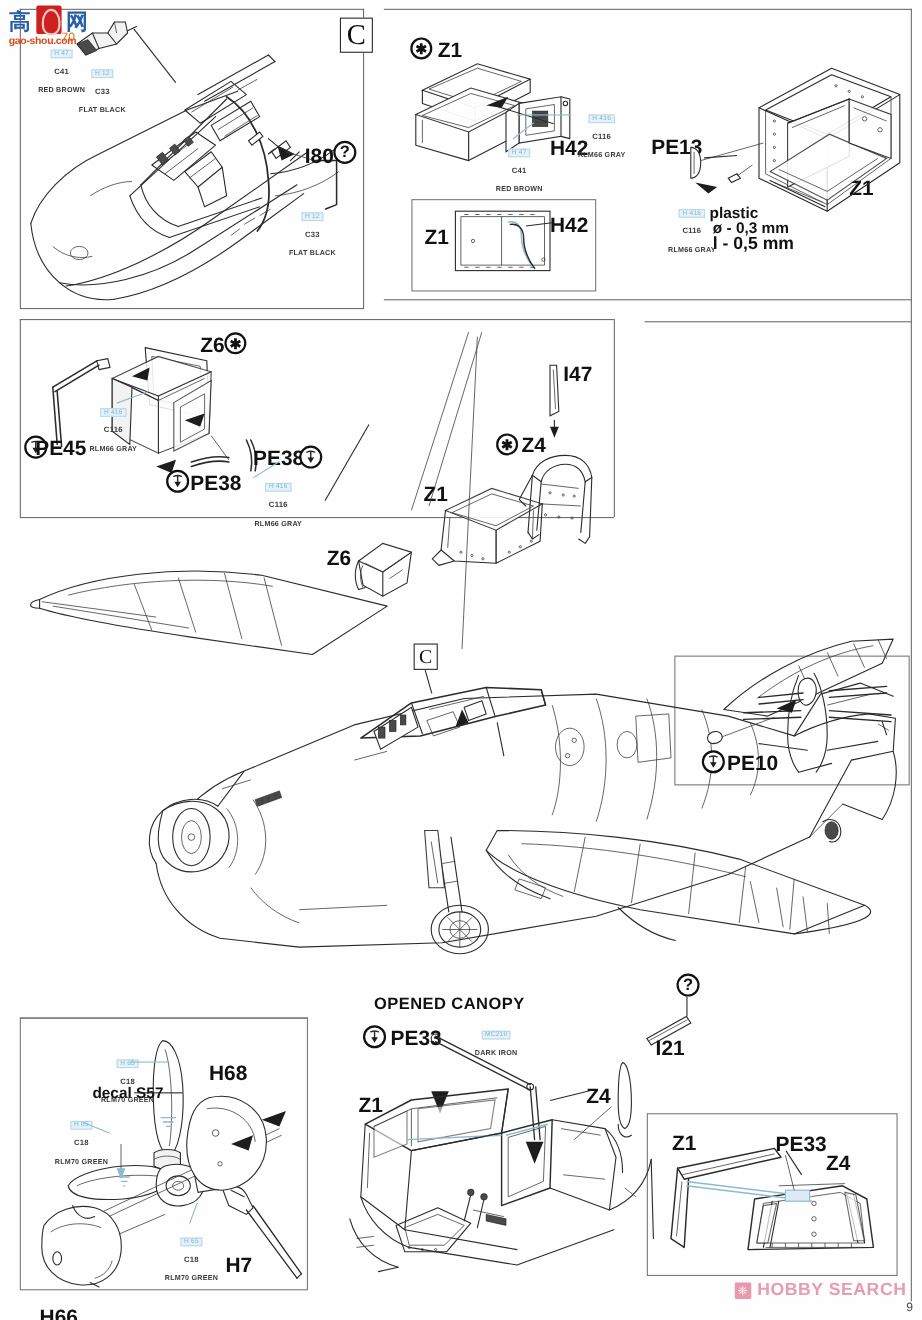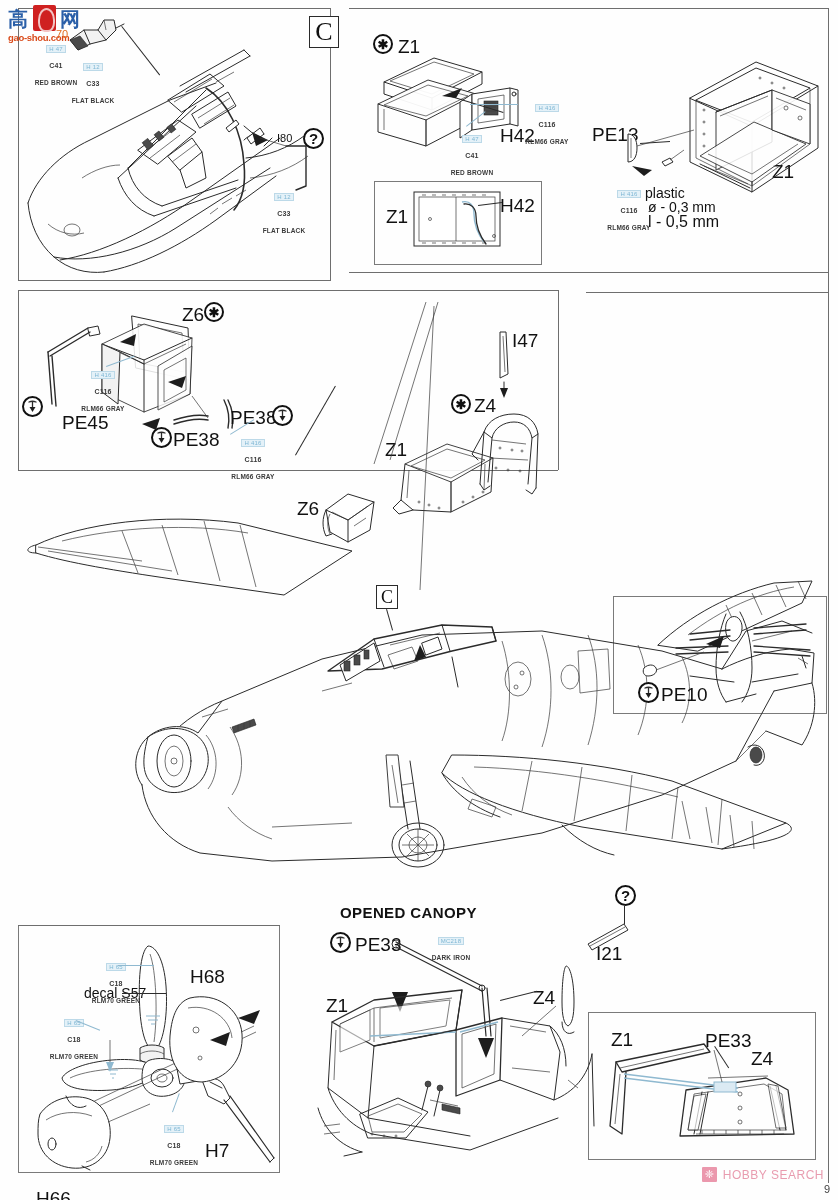--- a/index.html
+++ b/index.html
@@ -31,26 +31,26 @@
 
   .boxframe {
     position: absolute;
     border: 1px solid #7a7a7a;
   }
 
   
   .lbl {
     position: absolute;
     font-family: "Liberation Sans", sans-serif;
-    font-weight: normal;
+    font-weight: bold;
     color: #111;
     white-space: nowrap;
     line-height: 1;
   }
-  .lbl.part     { font-size: 11px; }
+  .lbl.part     { font-size: 19px; }
   .lbl.partbig  { font-size: 19px; }
   .lbl.title    { font-size: 15px; font-weight: bold; letter-spacing: .4px; }
 
   
   .paint {
     position: absolute;
     text-align: center;
     line-height: 1.05;
     white-space: nowrap;
     transform-origin: center center;
@@ -173,21 +173,21 @@
   }
   #hobby-search .hs-mark {
     width: 15px; height: 15px;
     background: #e8879f;
     display: flex; align-items: center; justify-content: center;
     color: #fff; font-size: 11px; font-family: "DejaVu Sans", sans-serif;
     border-radius: 1px;
   }
   #hobby-search .hs-txt {
     font-family: "Liberation Sans", sans-serif;
-    font-size: 12px; font-weight: normal;
+    font-size: 16px; font-weight: bold;
     color: #e58ba2; letter-spacing: .5px;
   }
   #page-num {
     position: absolute;
     right: 8px; bottom: 5px;
     font-family: "Liberation Sans", sans-serif;
     font-size: 11px; color: #444;
   }
 </style>
 </head>
@@ -496,21 +496,21 @@
     </svg>
   </div>
 
   <div class="circ bend" style="left:22px; top:396px; width:21px; height:21px;">
     <svg width="13" height="13" viewBox="0 0 13 13">
       <path class="ln" style="stroke-width:1.3" d="M6.5,2 L6.5,9"></path>
       <path class="fill-k" d="M3.5,7 L6.5,12 L9.5,7 Z"></path>
       <path class="ln" style="stroke-width:1.3" d="M3,2 C3,2 6.5,0.5 10,2"></path>
     </svg>
   </div>
-  <div class="lbl partbig" style="left:62px; top:399px;margin-top:14px;">PE45</div>
+  <div class="lbl partbig" style="left:32px; top:399px;">PE45</div>
 
   <div class="circ bend" style="left:151px; top:427px; width:21px; height:21px;">
     <svg width="13" height="13" viewBox="0 0 13 13">
       <path class="ln" style="stroke-width:1.3" d="M6.5,2 L6.5,9"></path>
       <path class="fill-k" d="M3.5,7 L6.5,12 L9.5,7 Z"></path>
       <path class="ln" style="stroke-width:1.3" d="M3,2 C3,2 6.5,0.5 10,2"></path>
     </svg>
   </div>
   <div class="lbl partbig" style="left:173px; top:430px;">PE38</div>
 

